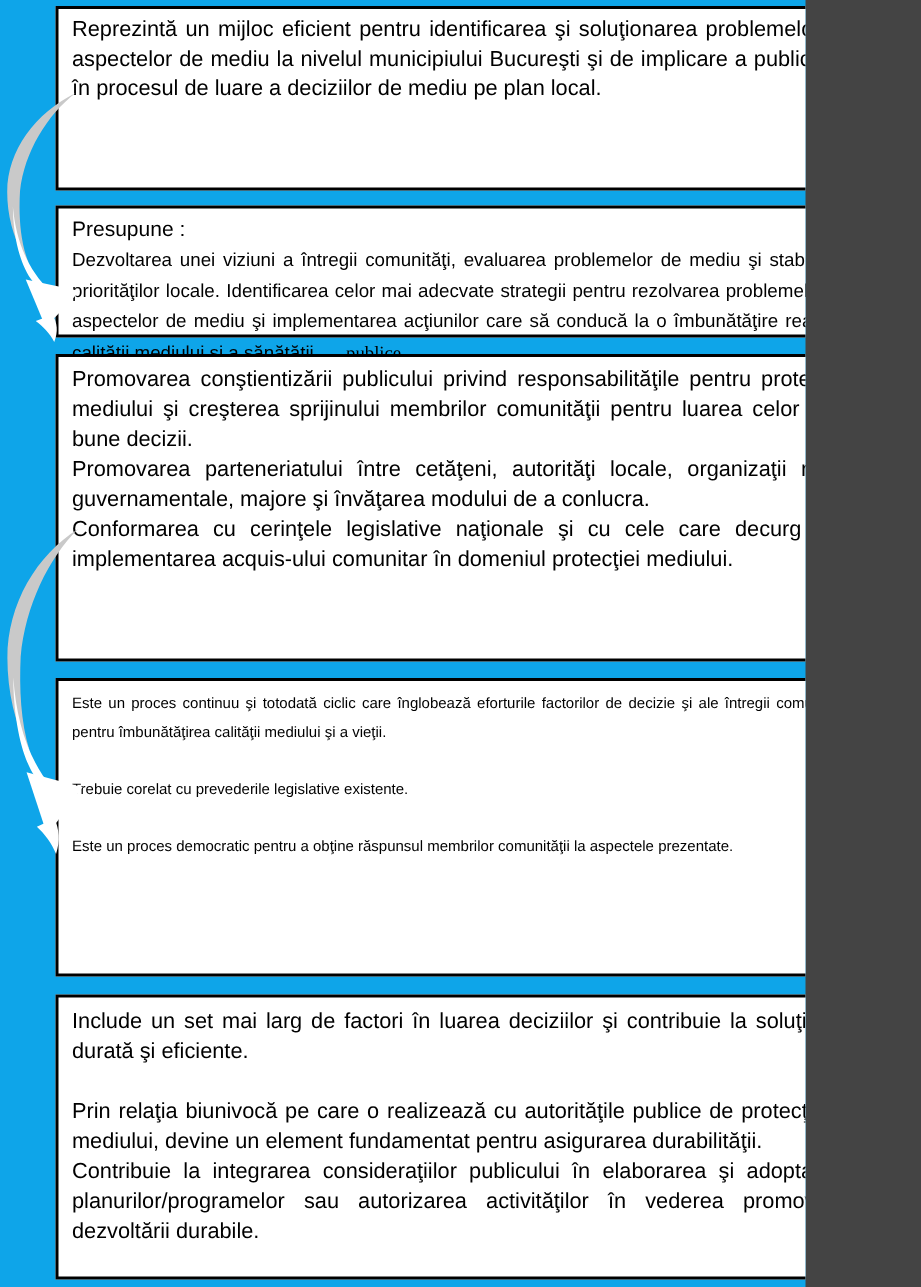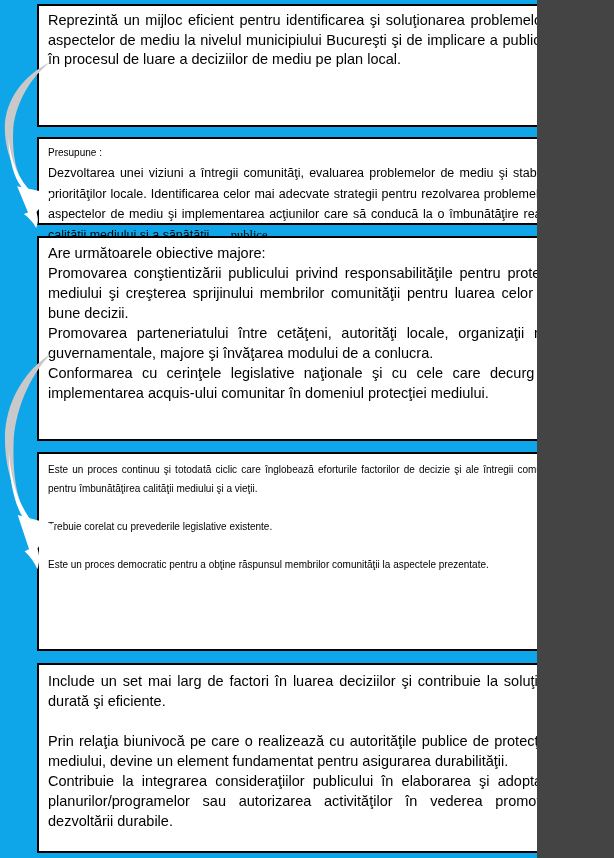--- a/index.html
+++ b/index.html
@@ -15,21 +15,21 @@
     left:37px; width:537px;
     background:#fff;
     border:2px solid #000;
     box-sizing:border-box;
     color:#000;
     text-align:justify;
   }
   .box p { margin:0; }
   #box1 { top:4px;   height:123px; padding:5px 9px 0 9px; font-size:14.5px; line-height:19.5px; }
   #box2 { top:137px; height:88px;  padding:3px 9px 0 9px; }
-  #box2 .heading { font-size:10px;  line-height:21px; }
+  #box2 .heading { font-size:14px;  line-height:21px; }
   #box2 .body    { font-size:12.5px; line-height:20.5px; }
   #box3 { top:236px; height:205px; padding:5px 9px 0 9px; font-size:14.5px; line-height:20px; }
   #box4 { top:452px; height:199px; padding:6px 9px 0 9px; font-size:10px; line-height:19px; }
   #box4 p.gap-after { margin-bottom:19px; }
   #box5 { top:663px; height:190px; padding:6px 9px 0 9px; font-size:14.5px; line-height:20px; }
   #box5 p.gap-after { margin-bottom:20px; }
   .serif { font-family:"Liberation Serif","DejaVu Serif",serif;margin-left:18px; }
 
   .arrow { position:absolute; }
   #arrow-left-1  { left:1px;   top:60px;  width:57px; height:170px; }
@@ -46,21 +46,20 @@
   <div class="box" id="box1">
     <p>Reprezintă un mijloc eficient pentru identificarea şi soluţionarea problemelor şi aspectelor de mediu la nivelul municipiului Bucureşti şi de implicare a publicului în procesul de luare a deciziilor de mediu pe plan local.</p>
   </div>
 
   <div class="box" id="box2">
     <p class="heading">Presupune :</p>
     <p class="body"><span>Dezvoltarea unei viziuni a întregii comunităţi, evaluarea problemelor de mediu şi stabilirea priorităţilor locale. Identificarea celor mai adecvate strategii pentru rezolvarea problemelor şi aspectelor de mediu şi implementarea acţiunilor care să conducă la o îmbunătăţire reală a calităţii mediului şi a sănătăţii </span><span class="serif">publice.</span></p>
   </div>
 
   <div class="box" id="box3">
-    <p>Are următoarele obiective majore:</p>
     <p>Promovarea conştientizării publicului privind responsabilităţile pentru protecţia mediului şi creşterea sprijinului membrilor comunităţii pentru luarea celor mai bune decizii.</p>
     <p>Promovarea parteneriatului între cetăţeni, autorităţi locale, organizaţii non-guvernamentale, majore şi învăţarea modului de a conlucra.</p>
     <p>Conformarea cu cerinţele legislative naţionale şi cu cele care decurg din implementarea acquis-ului comunitar în domeniul protecţiei mediului.</p>
   </div>
 
   <div class="box" id="box4">
     <p class="gap-after">Este un proces continuu şi totodată ciclic care înglobează eforturile factorilor de decizie şi ale întregii comunităţi pentru îmbunătăţirea calităţii mediului şi a vieţii.</p>
     <p class="gap-after">Trebuie corelat cu prevederile legislative existente.</p>
     <p>Este un proces democratic pentru a obţine răspunsul membrilor comunităţii la aspectele prezentate.</p>
   </div>

